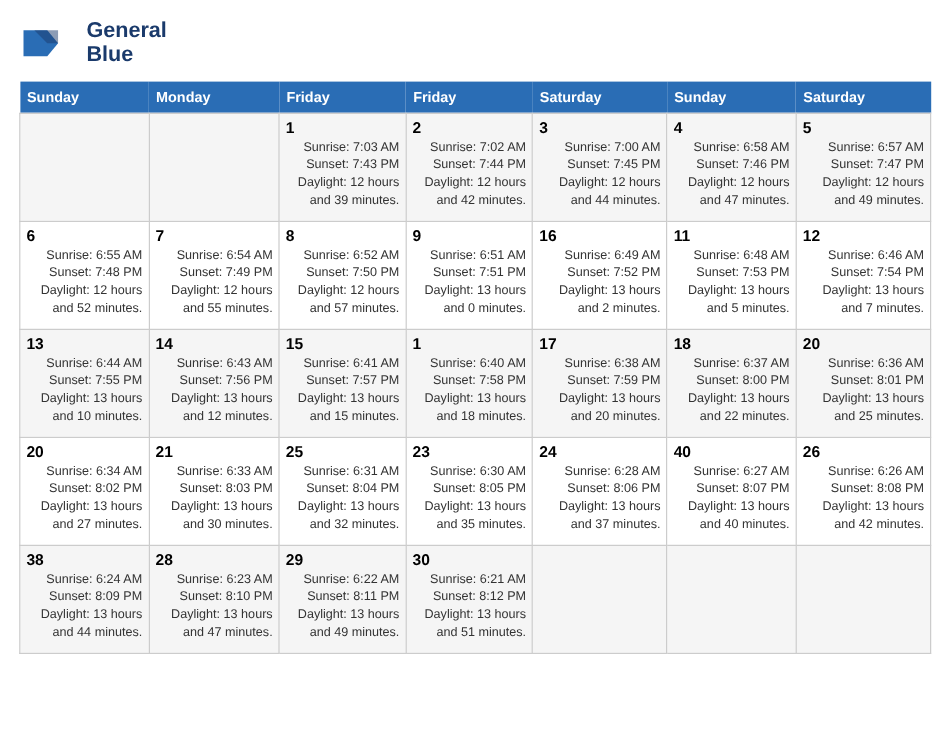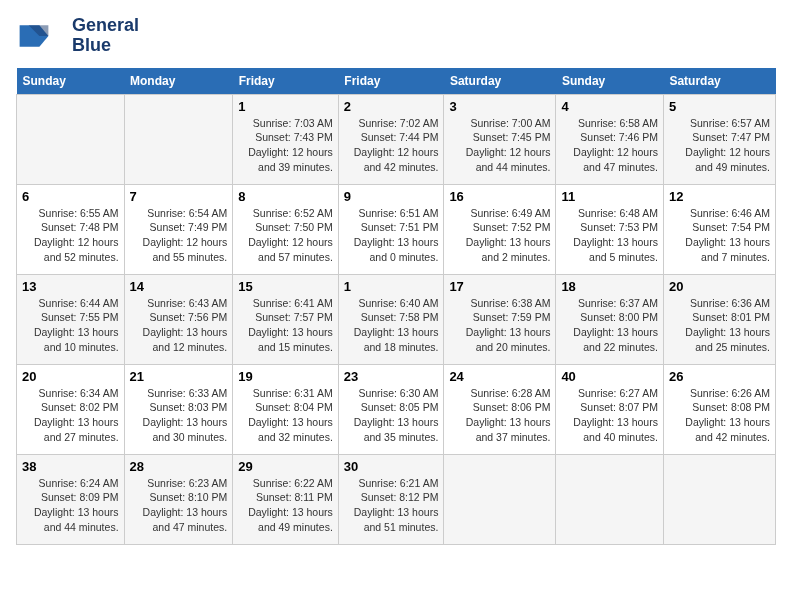--- a/index.html
+++ b/index.html
@@ -203,21 +203,21 @@
       <tr>
         <td>
           <span class="day-num">20</span>
           <div class="day-info">Sunrise: 6:34 AM<br>Sunset: 8:02 PM<br>Daylight: 13 hours and 27 minutes.</div>
         </td>
         <td>
           <span class="day-num">21</span>
           <div class="day-info">Sunrise: 6:33 AM<br>Sunset: 8:03 PM<br>Daylight: 13 hours and 30 minutes.</div>
         </td>
         <td>
-          <span class="day-num">19</span>
+          <span class="day-num">25</span>
           <div class="day-info">Sunrise: 6:31 AM<br>Sunset: 8:04 PM<br>Daylight: 13 hours and 32 minutes.</div>
         </td>
         <td>
           <span class="day-num">23</span>
           <div class="day-info">Sunrise: 6:30 AM<br>Sunset: 8:05 PM<br>Daylight: 13 hours and 35 minutes.</div>
         </td>
         <td>
           <span class="day-num">24</span>
           <div class="day-info">Sunrise: 6:28 AM<br>Sunset: 8:06 PM<br>Daylight: 13 hours and 37 minutes.</div>
         </td>

